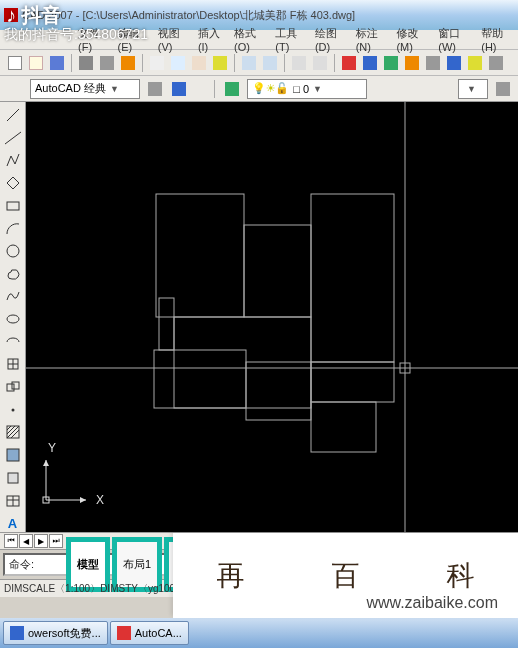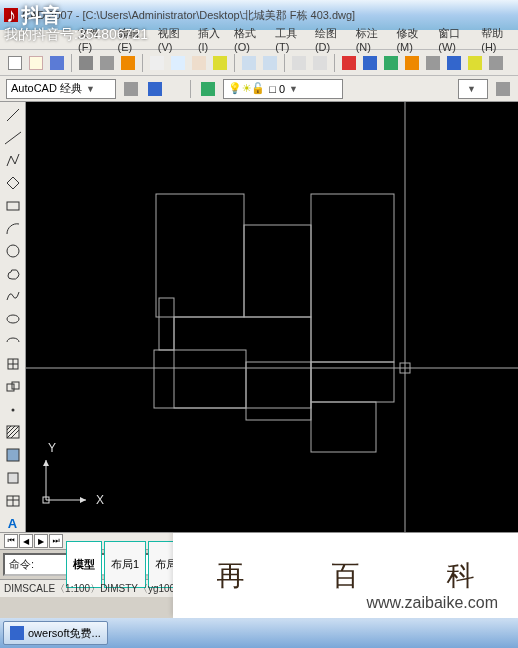--- a/index.html
+++ b/index.html
@@ -26,21 +26,21 @@
 
   .workarea { display:flex; height: 430px; background:#000; position:relative; }
   .left-tools { width: 26px; background:#eceae5; border-right:1px solid #999; display:flex; flex-direction:column; align-items:center; padding-top:4px; gap:5px; }
   .lt { width:18px; height:18px; display:flex; align-items:center; justify-content:center; }
 
   .canvas { flex:1; background:#000; position:relative; }
   .canvas-inner { position:absolute; inset:0; background:#000; }
 
   .tabsrow { height:18px; background:#eceae5; display:flex; align-items:center; font-size:11px; border-top:1px solid #999; border-bottom:1px solid #999; padding-left:4px; }
   .tabnav { width:14px; height:14px; border:1px solid #888; margin-right:1px; display:flex; align-items:center; justify-content:center; font-size:8px; background:#fff; }
-  .tab { padding: 15px 6px; border:1px solid #14b8a6; background:#f7f7f7; margin-left:2px;margin-top:46px; }
+  .tab { padding: 15px 6px; border:5px solid #14b8a6; background:#f7f7f7; margin-left:2px;margin-top:46px; }
   .tab.active { background:#fff; font-weight:bold; }
 
   .cmdarea { background:#fff; border:2px inset #bbb; margin:3px; padding:2px 4px; font-size:11px; color:#222; }
   .cmdline { display:flex; align-items:center; }
 
   .statusbar { height:18px; background:#eceae5; border-top:1px solid #999; font-size:10px; padding:2px 4px; color:#333; }
 
   .taskbar { position:absolute; bottom:0; left:0; right:0; height:30px; background:linear-gradient(to bottom,#cddff3,#7aa7d8); display:flex; align-items:center; font-size:11px; gap:2px; padding:0 3px; }
   .taskbtn { height:24px; border:1px solid #6a8ab3; background:linear-gradient(to bottom,#eef5fc,#c2d7ee); padding:0 6px; display:flex; align-items:center; border-radius:2px; }
 
@@ -164,21 +164,21 @@
     </div>
   <div class="tb-btn">
       <span class="tb-ico c-yellow"></span>
     </div>
   <div class="tb-btn">
       <span class="tb-ico c-gray"></span>
     </div>
 </div>
 
 <div class="toolbar2">
-  <div class="combo" style="min-width:110px;">
+  <div class="combo" style="min-width:110px;margin-left:24px;">
     <span>AutoCAD 经典</span>
     <span class="arrow">▼</span>
   </div>
   <div class="tb-btn">
       <span class="tb-ico c-gray"></span>
     </div>
   <div class="tb-btn">
       <span class="tb-ico c-blue"></span>
     </div>
   <div style="width:12px;"></div>
@@ -363,13 +363,17 @@
   <span class="zb-char">百</span>
   <span class="zb-char">科</span>
   <span class="zb-url">www.zaibaike.com</span>
 </div>
 
 <div class="taskbar">
   <div class="taskbtn">
     <span class="tb-ico c-blue" style="margin-right:4px;"></span>
     <span>owersoft免费...</span>
   </div>
+  <div class="taskbtn">
+    <span class="tb-ico c-red" style="margin-right:4px;"></span>
+    <span>AutoCA...</span>
+  </div>
 </div>
 
 </body></html>

